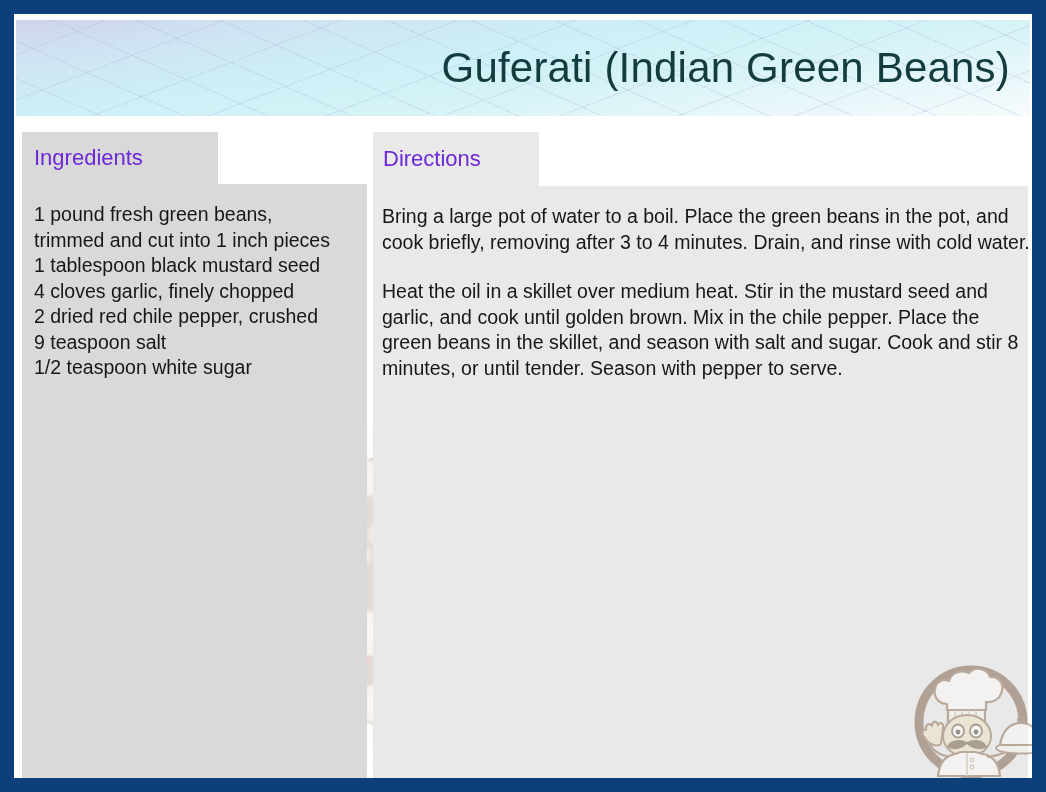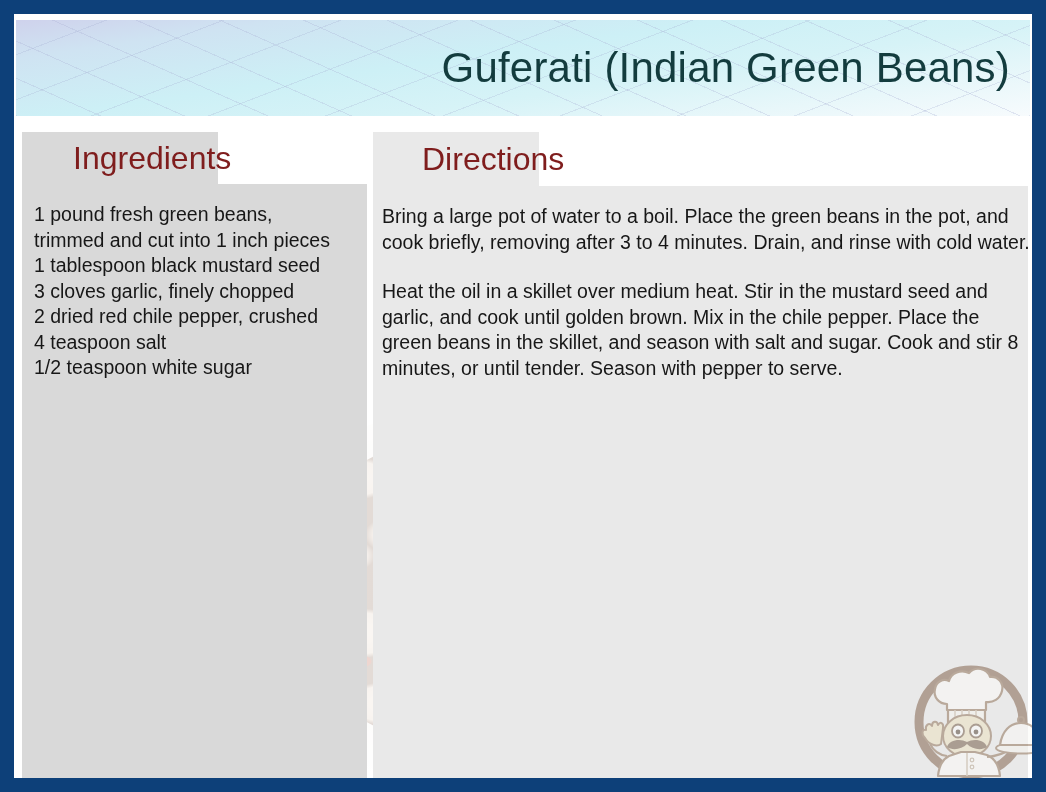--- a/index.html
+++ b/index.html
@@ -132,23 +132,22 @@
   }
 
   
   .col-tab {
     position: absolute;
     box-sizing: border-box;
     display: flex;
     align-items: center;
   }
   .col-tab .tab-label {
-    font-size: 32px;
-    color: #7f1d1d;
-    margin-left: 39px;
+    font-size: 22px;
+    color: #6d28d9;
   }
   .col-panel {
     position: absolute;
     box-sizing: border-box;
   }
   .col-body {
     position: absolute;
     box-sizing: border-box;
     font-size: 19.5px;
     line-height: 25.5px;
@@ -197,23 +196,23 @@
   </div>
 
   <div id="ing-tab" class="col-tab">
     <span class="tab-label">Ingredients</span>
   </div>
   <div id="ing-panel" class="col-panel"></div>
   <div id="ing-body" class="col-body">
     <div class="ing-line">1 pound fresh green beans,</div>
     <div class="ing-line">trimmed and cut into 1 inch pieces</div>
     <div class="ing-line">1 tablespoon black mustard seed</div>
-    <div class="ing-line">3 cloves garlic, finely chopped</div>
+    <div class="ing-line">4 cloves garlic, finely chopped</div>
     <div class="ing-line">2 dried red chile pepper, crushed</div>
-    <div class="ing-line">4 teaspoon salt</div>
+    <div class="ing-line">9 teaspoon salt</div>
     <div class="ing-line">1/2 teaspoon white sugar</div>
   </div>
 
   <div id="dir-tab" class="col-tab">
     <span class="tab-label">Directions</span>
   </div>
   <div id="dir-panel" class="col-panel"></div>
   <div id="dir-body" class="col-body">
     <p>Bring a large pot of water to a boil. Place the green beans in the pot, and cook briefly, removing after 3 to 4 minutes. Drain, and rinse with cold water.</p>
     <p>Heat the oil in a skillet over medium heat. Stir in the mustard seed and garlic, and cook until golden brown. Mix in the chile pepper. Place the green beans in the skillet, and season with salt and sugar. Cook and stir 8 minutes, or until tender. Season with pepper to serve.</p>

